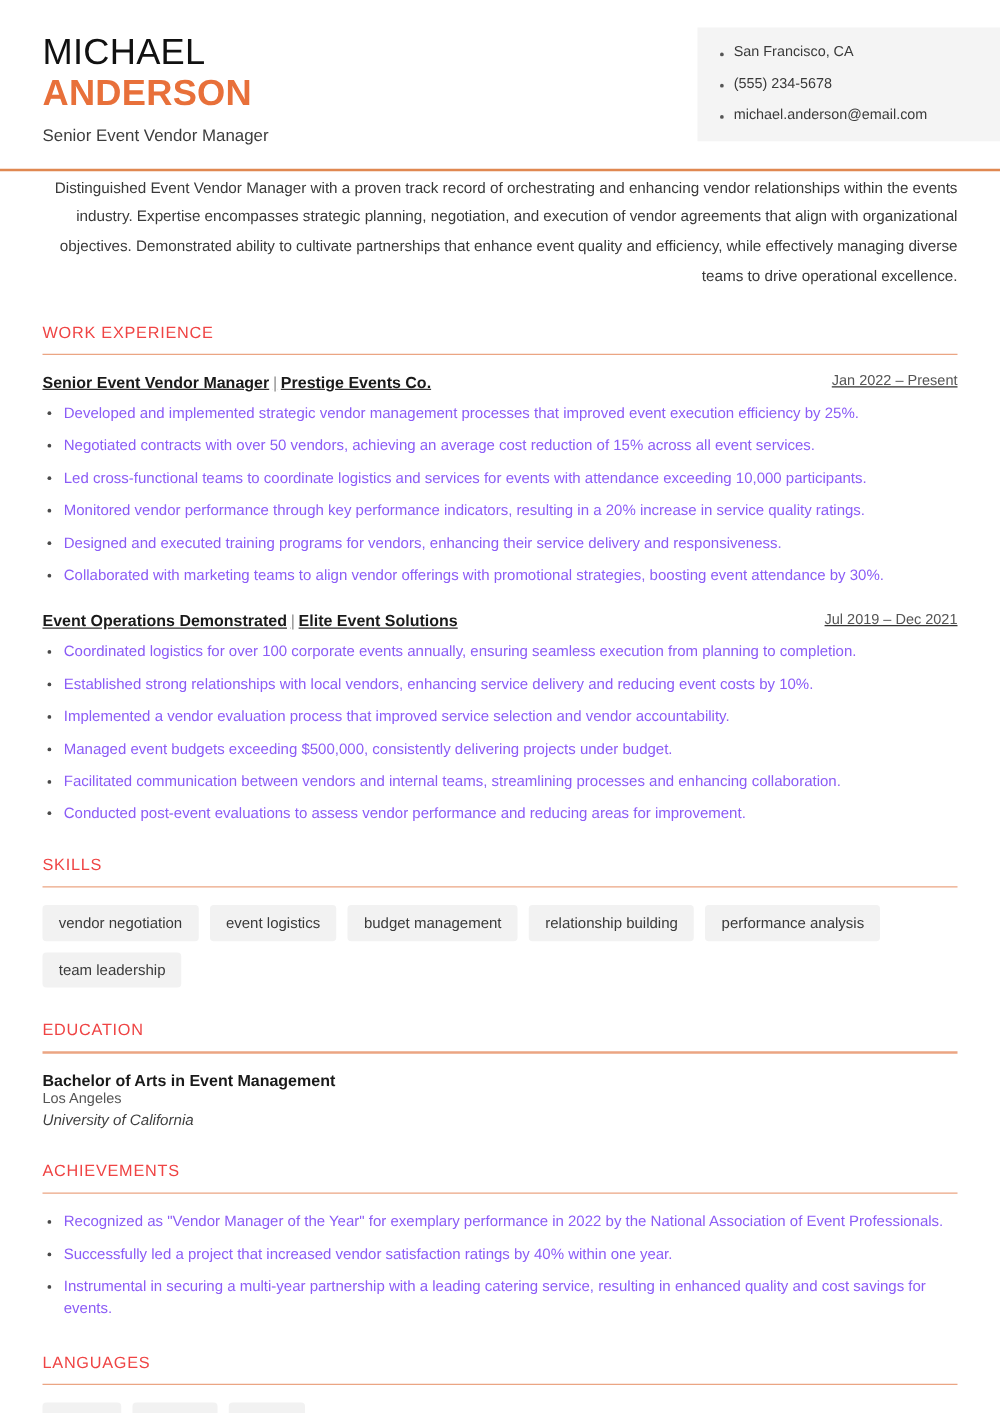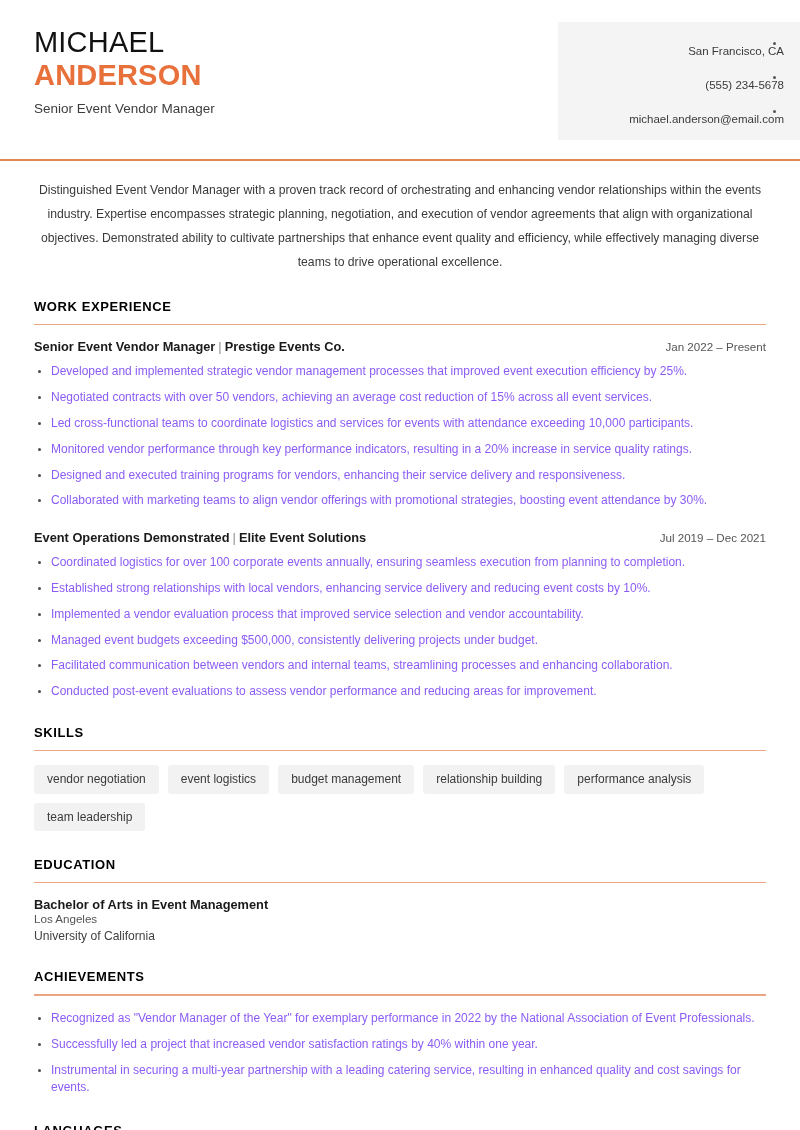--- a/index.html
+++ b/index.html
@@ -62,26 +62,25 @@
   .contact-box {
     background: #f4f4f4;
     padding: 14px 16px 14px 18px;
     margin-right: 0;
     width: 242px;
     min-height: 86px;
   }
 
   .contact-item {
     display: flex;
-    align-items: flex-end;
+    align-items: flex-start;
     font-size: 11.5px;
     color: #3a3a3a;
     margin-bottom: 11px;
     line-height: 1.2;
-    flex-direction: column;
   }
   .contact-item:last-child { margin-bottom: 0; }
 
   .contact-item .dot {
     width: 3px;
     height: 3px;
     border-radius: 50%;
     background: #555;
     margin-top: 6px;
     margin-right: 8px;
@@ -97,50 +96,51 @@
 
   
   .content {
     padding: 0 34px;
   }
 
   .summary {
     font-size: 12.2px;
     line-height: 1.95;
     color: #3a3a3a;
-    padding-top: 18px;
+    padding-top: 2px;
     padding-bottom: 4px;
-    text-align: center;
+    text-align: right;
   }
 
   .section { margin-top: 20px; }
 
   .section-title {
     font-size: 13px;
-    font-weight: bold;
+    font-weight: normal;
     letter-spacing: 0.6px;
-    color: #000000;
+    color: #ef4444;
     text-transform: uppercase;
   }
 
   .section-rule {
     height: 1.5px;
     background: #EBA583;
     margin-top: 10px;
     margin-bottom: 14px;
   }
 
   
   .entry { margin-bottom: 2px; }
   .entry + .entry { margin-top: 20px; }
 
   .entry-head {
     display: flex;
-    align-items: center;
+    align-items: flex-start;
     justify-content: space-between;
+    text-decoration: underline;
   }
 
   .entry-title {
     font-size: 12.8px;
     font-weight: bold;
     color: #1a1a1a;
   }
 
   .entry-sep {
     color: #8c8c8c;
@@ -218,20 +218,21 @@
   .edu-location {
     font-size: 11.6px;
     color: #555555;
     white-space: nowrap;
   }
 
   .edu-school {
     font-size: 12.1px;
     color: #3f3f3f;
     margin-top: 4px;
+    font-style: italic;
   }
 
   .section.skills-section { margin-top: 24px; }
   .section.edu-section { margin-top: 26px; }
   .section.ach-section { margin-top: 26px; }
   .section.lang-section { margin-top: 26px; }
 </style>
 </head>
 <body>
 

